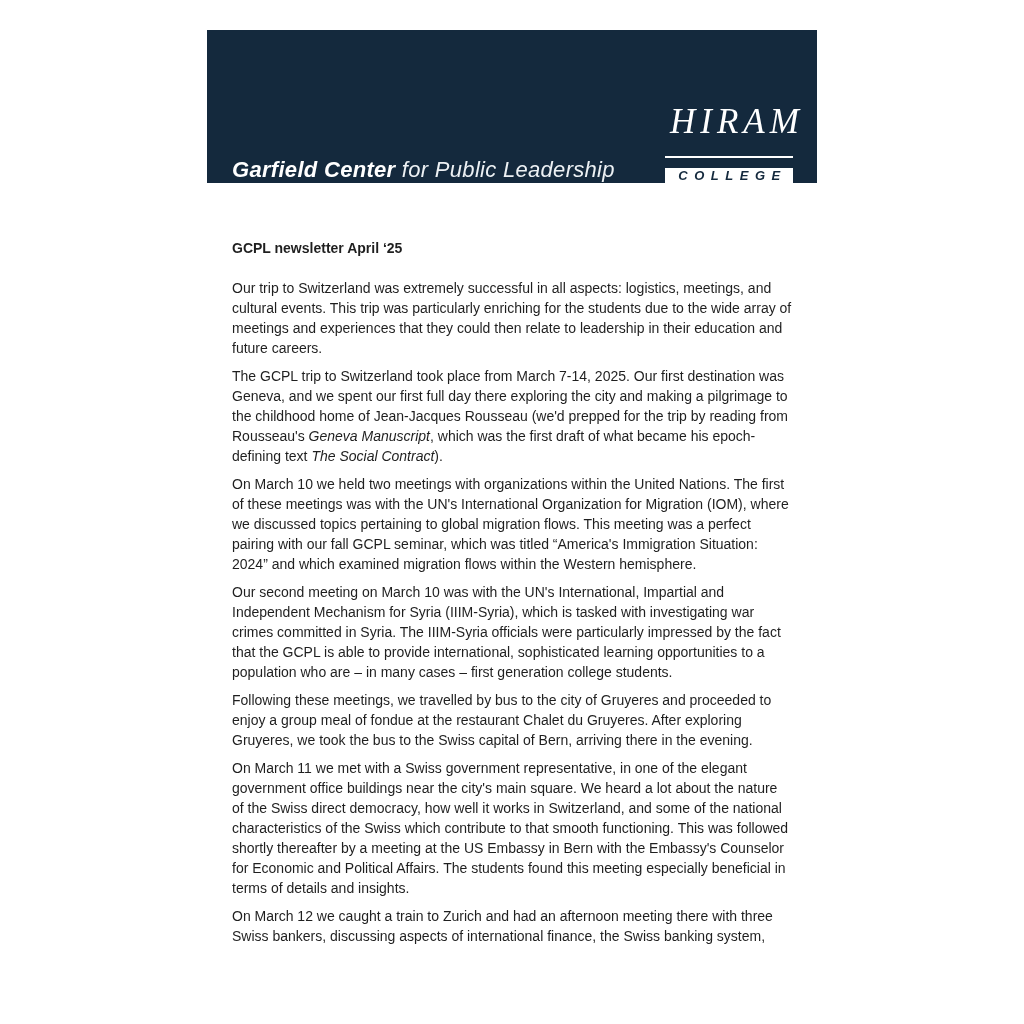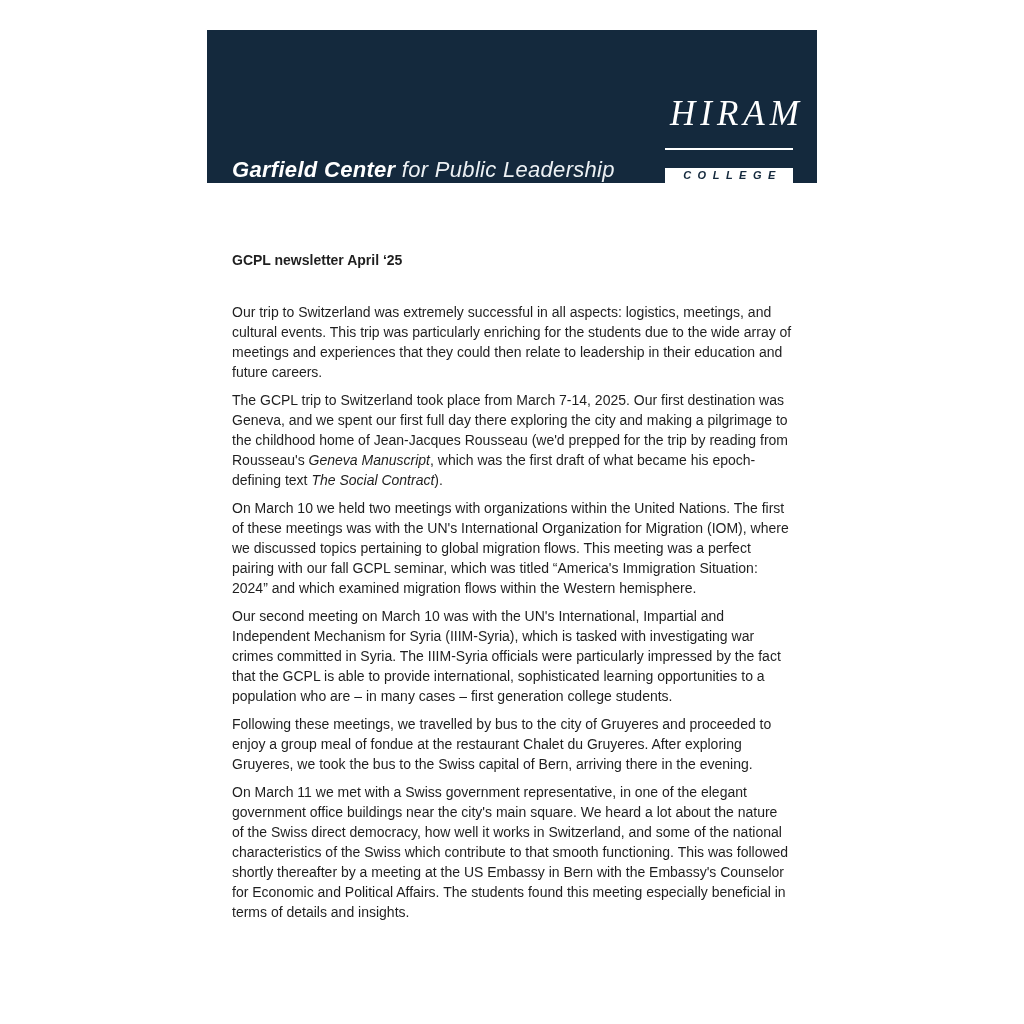--- a/index.html
+++ b/index.html
@@ -45,41 +45,41 @@
     color: #ffffff;
     font-size: 35px;
     line-height: 1;
     letter-spacing: 5px;
     padding-left: 5px;
     padding-bottom: 17px;
     border-bottom: 2px solid #ffffff;
     text-align: center;
   }
   .logo-banner {
-    margin-top: 18px;
+    margin-top: 10px;
     background: #ffffff;
     color: #14293d;
-    font-size: 11px;
+    font-size: 13px;
     font-weight: 700;
     letter-spacing: 6.5px;
     padding: 2px 0 2px 7px;
     text-align: center;
     line-height: 11px;
   }
   .content {
     padding: 35px 25px 0;
     color: #1f1f1f;
     font-size: 14px;
     line-height: 20px;
   }
   .content .heading {
     font-size: 14px;
     line-height: 20px;
     font-weight: 700;
-    margin: 32px 0;
+    margin: 20px 0;
   }
   .content .paragraph {
     margin: 8px 0;
   }
   .content em { }
 </style>
 </head>
 <body>
 
 <div class="email">
@@ -93,14 +93,15 @@
     </div>
   </div>
   <div class="content" style="color: rgb(31, 31, 31);">
       <h3 class="heading"><span>GCPL newsletter April ‘25</span></h3>
       <p class="paragraph"><span>Our trip to Switzerland was extremely successful in all aspects: logistics, meetings, and cultural events. This trip was particularly enriching for the students due to the wide array of meetings and experiences that they could then relate to leadership in their education and future careers.</span></p>
       <p class="paragraph"><span>The GCPL trip to Switzerland took place from March 7-14, 2025. Our first destination was Geneva, and we spent our first full day there exploring the city and making a pilgrimage to the childhood home of Jean-Jacques Rousseau (we'd prepped for the trip by reading from Rousseau's </span><em>Geneva Manuscript</em><span>, which was the first draft of what became his epoch-defining text </span><em>The Social Contract</em><span>).</span></p>
       <p class="paragraph"><span>On March 10 we held two meetings with organizations within the United Nations. The first of these meetings was with the UN's International Organization for Migration (IOM), where we discussed topics pertaining to global migration flows. This meeting was a perfect pairing with our fall GCPL seminar, which was titled “America's Immigration Situation: 2024” and which examined migration flows within the Western hemisphere.</span></p>
       <p class="paragraph"><span>Our second meeting on March 10 was with the UN's International, Impartial and Independent Mechanism for Syria (IIIM-Syria), which is tasked with investigating war crimes committed in Syria. The IIIM-Syria officials were particularly impressed by the fact that the GCPL is able to provide international, sophisticated learning opportunities to a population who are – in many cases – first generation college students.</span></p>
       <p class="paragraph"><span>Following these meetings, we travelled by bus to the city of Gruyeres and proceeded to enjoy a group meal of fondue at the restaurant Chalet du Gruyeres. After exploring Gruyeres, we took the bus to the Swiss capital of Bern, arriving there in the evening.</span></p>
       <p class="paragraph"><span>On March 11 we met with a Swiss government representative, in one of the elegant government office buildings near the city's main square. We heard a lot about the nature of the Swiss direct democracy, how well it works in Switzerland, and some of the national characteristics of the Swiss which contribute to that smooth functioning. This was followed shortly thereafter by a meeting at the US Embassy in Bern with the Embassy's Counselor for Economic and Political Affairs. The students found this meeting especially beneficial in terms of details and insights.</span></p>
+      <p class="paragraph"><span>On March 12 we caught a train to Zurich and had an afternoon meeting there with three Swiss bankers, discussing aspects of international finance, the Swiss banking system,</span></p>
     </div>
 </div>
 
 </body></html>

